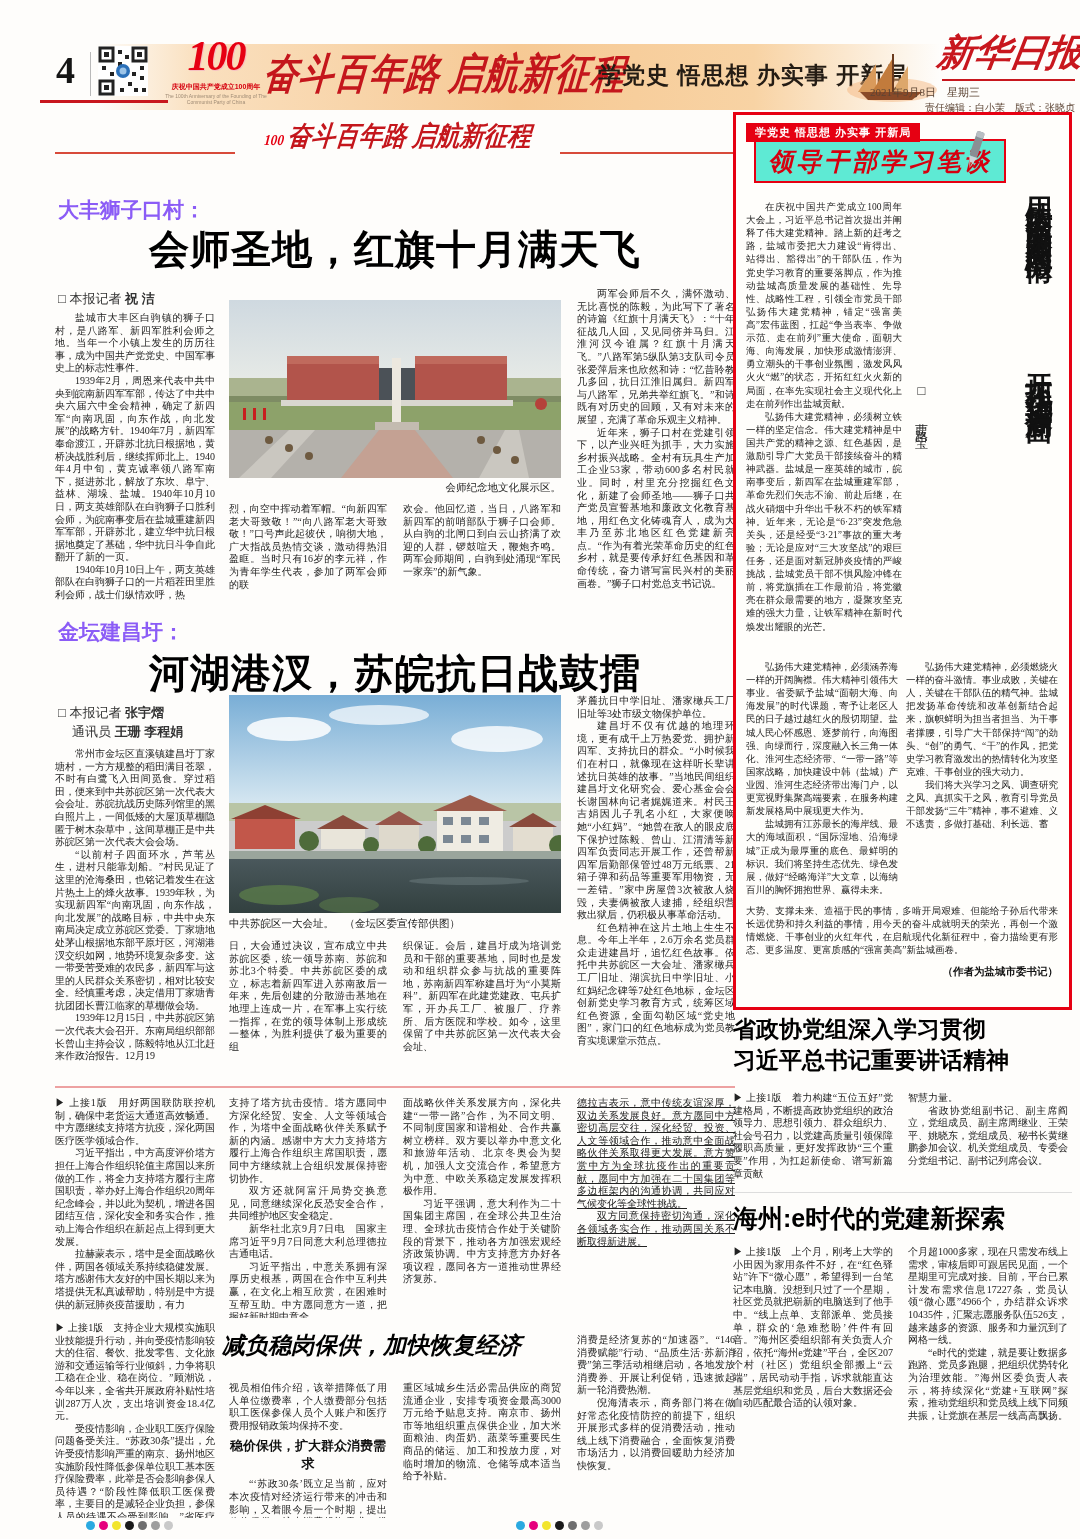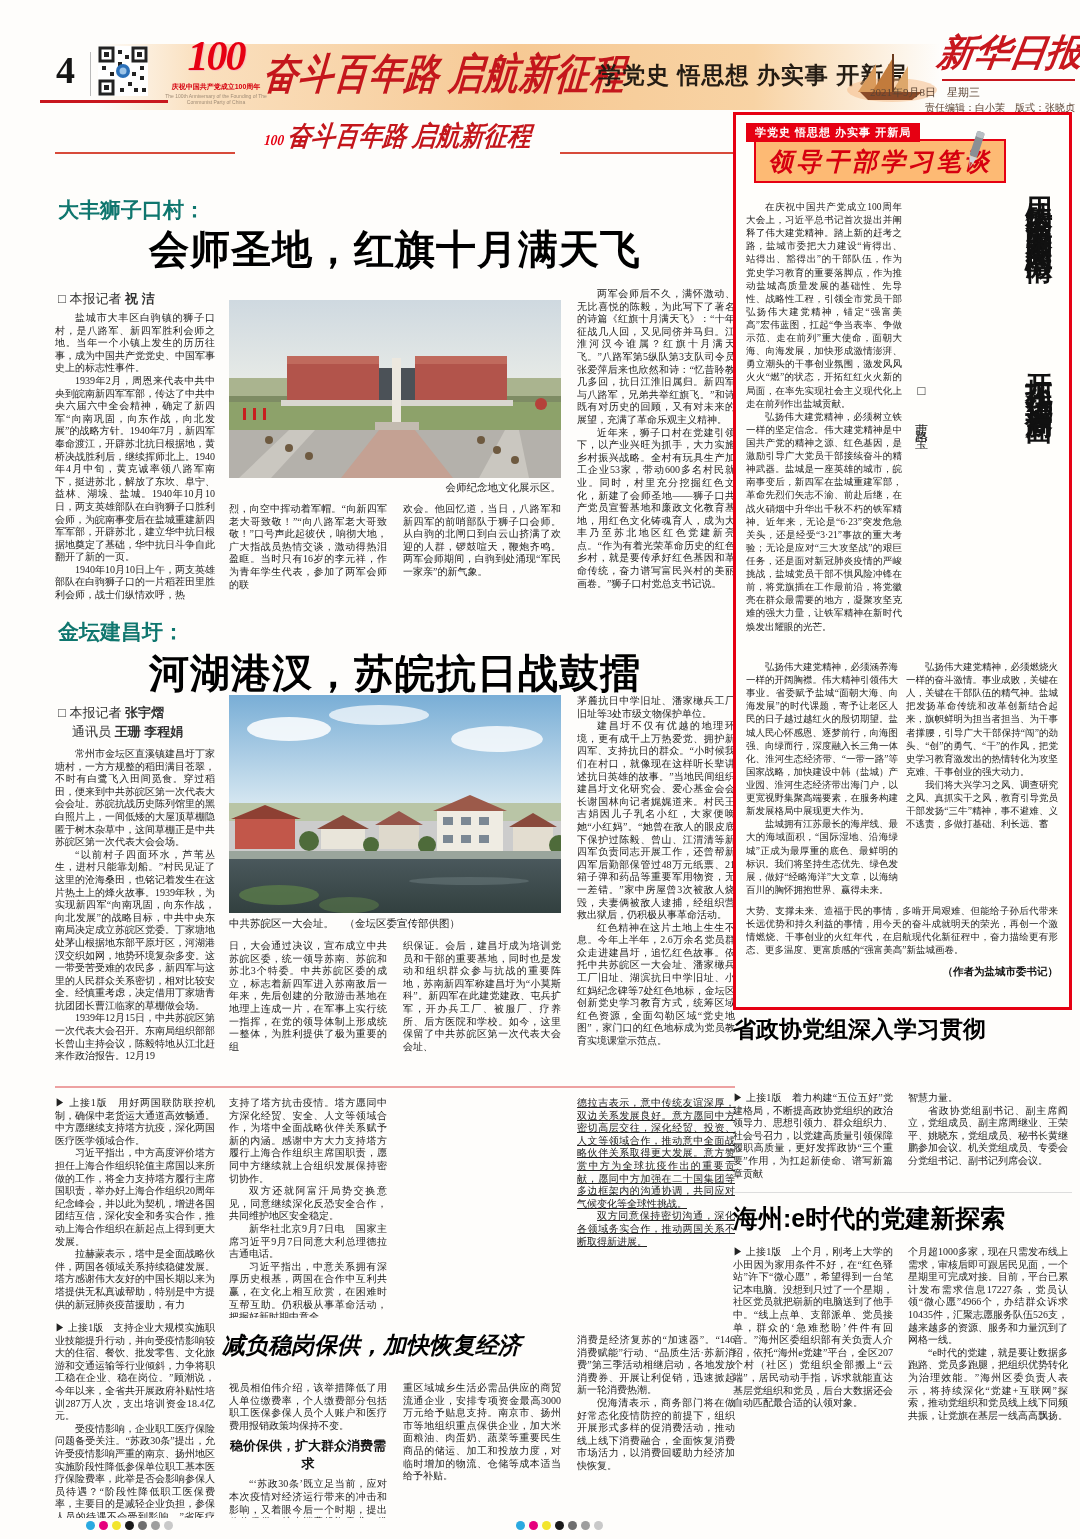--- a/index.html
+++ b/index.html
@@ -28,37 +28,37 @@
   .m-editors{left:870px;top:101px;width:205px;text-align:right;font:400 10px "Liberation Serif",serif;color:#5c4434;}
   
   .sb-line{height:2px;background:#d84a3a;top:152px;}
   .sb{left:238px;top:118px;width:320px;text-align:center;}
   .sb-cal{font:italic 900 27px "Liberation Serif",serif;color:#c4161c;transform:scaleX(.88) skewX(-6deg);
       transform-origin:center;white-space:nowrap;}
   .sb-num{font:italic 900 15px "Liberation Serif",serif;color:#e60012;margin-right:4px;}
   .sb-banner{display:inline-block;margin-top:5px;background:linear-gradient(#ef5a31,#d31616);color:#fff;
       font:700 14px "Liberation Sans",sans-serif;padding:3px 20px;border-radius:12px;letter-spacing:2px;}
   
-  .kicker{font:900 21px "Liberation Sans",sans-serif;color:#0f766e;}
+  .kicker{font:900 21px "Liberation Sans",sans-serif;color:#8b5cf6;}
   .headline-big{width:680px;text-align:center;font:900 40px "Liberation Sans",sans-serif;color:#000;letter-spacing:1px;white-space:nowrap;}
   .byline{font:400 13px "Liberation Sans",sans-serif;color:#333;}
   .byline b{font-weight:700;}
   .bcol{font:400 10px/1.26 "Liberation Serif",serif;color:#222;overflow:hidden;text-align:justify;}
   .bcol p{margin:0;text-indent:2em;text-align:justify;}
   .bcol p.cont{text-indent:0;}
   .caption{font:400 10.5px "Liberation Serif",serif;color:#222;}
   .photo{background:#ccc;overflow:hidden;}
   .divider-red{left:55px;top:1086px;width:680px;height:2px;background:#eda1a1;}
   .col-subhead{font:700 13px "Liberation Sans",sans-serif;text-align:center;text-indent:0;margin:5px 0;color:#111;}
   .sm-headline{font:900 23px "Liberation Sans",sans-serif;color:#000;line-height:1.35;white-space:nowrap;}
   
   .notes-box{left:733px;top:112px;width:339px;height:898px;border:3px solid #e60012;background:#fffefb;box-sizing:border-box;}
   .nb-badge{position:absolute;left:10px;top:8px;background:#e60012;color:#fff;font:700 11px "Liberation Sans",sans-serif;
       padding:2px 9px;letter-spacing:1px;z-index:2;white-space:nowrap;}
-  .nb-titlebox{position:absolute;left:18px;top:24px;border:2px solid #e60012;padding:4px 12px 3px;background:#fdba74;}
+  .nb-titlebox{position:absolute;left:18px;top:24px;border:2px solid #e60012;padding:4px 12px 3px;background:#5eead4;}
   .nb-title{font:italic 900 25px "Liberation Serif",serif;color:#d6000f;letter-spacing:3px;white-space:nowrap;}
   .nb-pen{position:absolute;left:222px;top:14px;}
   .nb-upper{position:absolute;left:10px;top:86px;width:156px;height:452px;font:400 9.5px/1.38 "Liberation Serif",serif;
       overflow:hidden;text-align:justify;}
   .nb-upper p,.nb-low p,.nb-wide p{margin:0;text-indent:2em;}
   .nb-upper p.cont,.nb-low p.cont,.nb-wide p.cont{text-indent:0;}
   .nb-byline{position:absolute;left:176px;top:268px;writing-mode:vertical-rl;font:400 13px "Liberation Serif",serif;
       color:#222;letter-spacing:6px;}
   .nb-headline{position:absolute;right:12px;top:60px;writing-mode:vertical-rl;}
   .nb-h1{font:900 27px "Liberation Serif",serif;color:#111;letter-spacing:5px;}
@@ -277,21 +277,25 @@
 
   <div class="abs bcol" style="left:55px;top:1097px;width:160px;height:221px;">
     <p class="cont">▶ 上接1版　用好两国联防联控机制，确保中老货运大通道高效畅通。中方愿继续支持塔方抗疫，深化两国医疗医学领域合作。</p>
       <p>习近平指出，中方高度评价塔方担任上海合作组织轮值主席国以来所做的工作，将全力支持塔方履行主席国职责，举办好上海合作组织20周年纪念峰会，并以此为契机，增进各国团结互信，深化安全和务实合作，推动上海合作组织在新起点上得到更大发展。</p>
       <p>拉赫蒙表示，塔中是全面战略伙伴，两国各领域关系持续稳健发展。塔方感谢伟大友好的中国长期以来为塔提供无私真诚帮助，特别是中方提供的新冠肺炎疫苗援助，有力</p>
   </div>
   <div class="abs bcol" style="left:229px;top:1097px;width:158px;height:221px;">
     <p class="cont">支持了塔方抗击疫情。塔方愿同中方深化经贸、安全、人文等领域合作，为塔中全面战略伙伴关系赋予新的内涵。感谢中方大力支持塔方履行上海合作组织主席国职责，愿同中方继续就上合组织发展保持密切协作。</p>
       <p>双方还就阿富汗局势交换意见，同意继续深化反恐安全合作，共同维护地区安全稳定。</p>
       <p>新华社北京9月7日电　国家主席习近平9月7日同意大利总理德拉吉通电话。</p>
-      <p>习近平指出，中意关系拥有深厚历史根基，两国在合作中互利共赢，在文化上相互欣赏，在困难时互帮互助。仍积极从事革命活动，把握好新时期中意全</p>
+      <p>习近平指出，中意关系拥有深厚历史根基，两国在合作中互利共赢，在文化上相互欣赏，在困难时互帮互助。中方愿同意方一道，把握好新时期中意全</p>
+  </div>
+  <div class="abs bcol" style="left:403px;top:1097px;width:158px;height:221px;">
+    <p class="cont">面战略伙伴关系发展方向，深化共建“一带一路”合作，为不同文明、不同制度国家和谐相处、合作共赢树立榜样。双方要以举办中意文化和旅游年活动、北京冬奥会为契机，加强人文交流合作，希望意方为中意、中欧关系稳定发展发挥积极作用。</p>
+      <p>习近平强调，意大利作为二十国集团主席国，在全球公共卫生治理、全球抗击疫情合作处于关键阶段的背景下，推动各方加强宏观经济政策协调。中方支持意方办好各项议程，愿同各方一道推动世界经济复苏。</p>
   </div>
   <div class="abs bcol" style="left:577px;top:1097px;width:158px;height:221px;text-decoration:underline;">
     <p class="cont">德拉吉表示，意中传统友谊深厚，双边关系发展良好。意方愿同中方密切高层交往，深化经贸、投资、人文等领域合作，推动意中全面战略伙伴关系取得更大发展。意方赞赏中方为全球抗疫作出的重要贡献，愿同中方加强在二十国集团等多边框架内的沟通协调，共同应对气候变化等全球性挑战。</p>
       <p>双方同意保持密切沟通，深化各领域务实合作，推动两国关系不断取得新进展。</p>
   </div>
 
   <div class="abs bcol" style="left:55px;top:1322px;width:160px;height:196px;">
     <p class="cont">▶ 上接1版　支持企业大规模实施职业技能提升行动，并向受疫情影响较大的住宿、餐饮、批发零售、文化旅游和交通运输等行业倾斜，力争将职工稳在企业、稳在岗位。”顾潮说，今年以来，全省共开展政府补贴性培训287万人次，支出培训资金18.4亿元。</p>
       <p>受疫情影响，企业职工医疗保险问题备受关注。“苏政30条”提出，允许受疫情影响严重的南京、扬州地区实施阶段性降低参保单位职工基本医疗保险费率，此举是否会影响参保人员待遇？“阶段性降低职工医保费率，主要目的是减轻企业负担，参保人员的待遇不会受到影响。”省医疗保障局一级巡</p>
   </div>
@@ -341,20 +345,21 @@
         <p>我们将大兴学习之风、调查研究之风、真抓实干之风，教育引导党员干部发扬“三牛”精神，事不避难、义不逃责，多做打基础、利长远、蓄</p>
     </div>
     <div class="nb-wide">
       <p class="cont">大势、支撑未来、造福于民的事情，多啃开局艰难、但能给子孙后代带来长远优势和持久利益的事情，用今天的奋斗成就明天的荣光，再创一个激情燃烧、干事创业的火红年代，在启航现代化新征程中，奋力描绘更有形态、更多温度、更富质感的“强富美高”新盐城画卷。</p>
     </div>
     <div class="nb-attr">（作者为盐城市委书记）</div>
   </div>
 
   <div class="abs z-headline">
     <div class="sm-headline">省政协党组深入学习贯彻</div>
+    <div class="sm-headline">习近平总书记重要讲话精神</div>
   </div>
   <div class="abs bcol" style="left:733px;top:1092px;width:160px;height:92px;">
     <p class="cont">▶ 上接1版　着力构建“五位五好”党建格局，不断提高政协党组织的政治领导力、思想引领力、群众组织力、社会号召力，以党建高质量引领保障履职高质量，更好发挥政协“三个重要”作用，为扛起新使命、谱写新篇章贡献</p>
   </div>
   <div class="abs bcol" style="left:908px;top:1092px;width:160px;height:92px;">
     <p class="cont">智慧力量。</p>
       <p>省政协党组副书记、副主席阎立，党组成员、副主席周继业、王荣平、姚晓东，党组成员、秘书长黄继鹏参加会议。机关党组成员、专委会分党组书记、副书记列席会议。</p>
   </div>
 
   <div class="abs hz-rule"></div>

